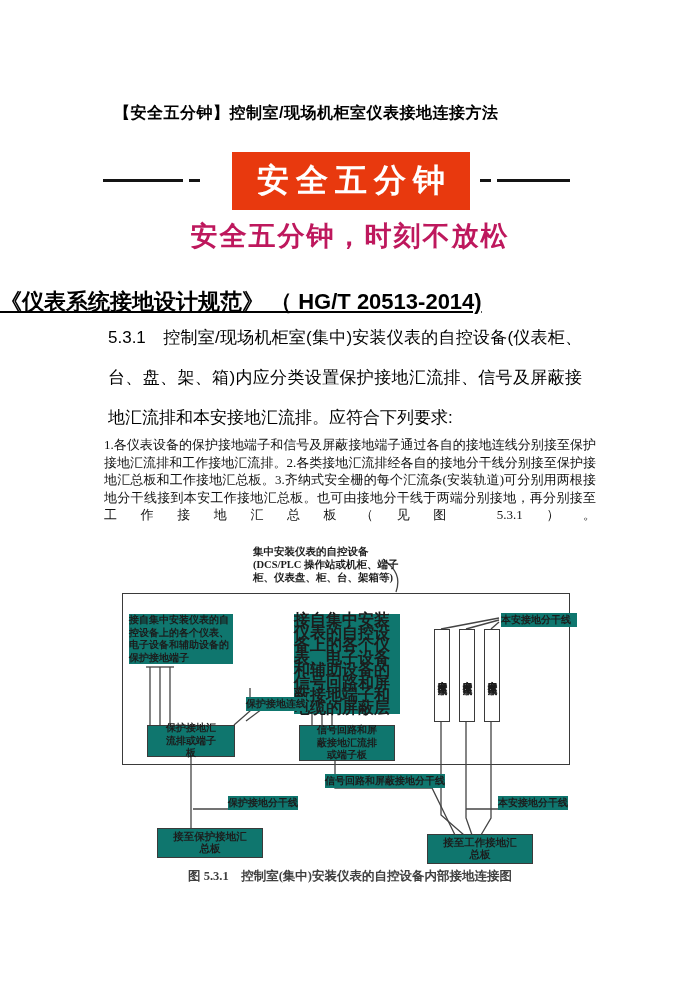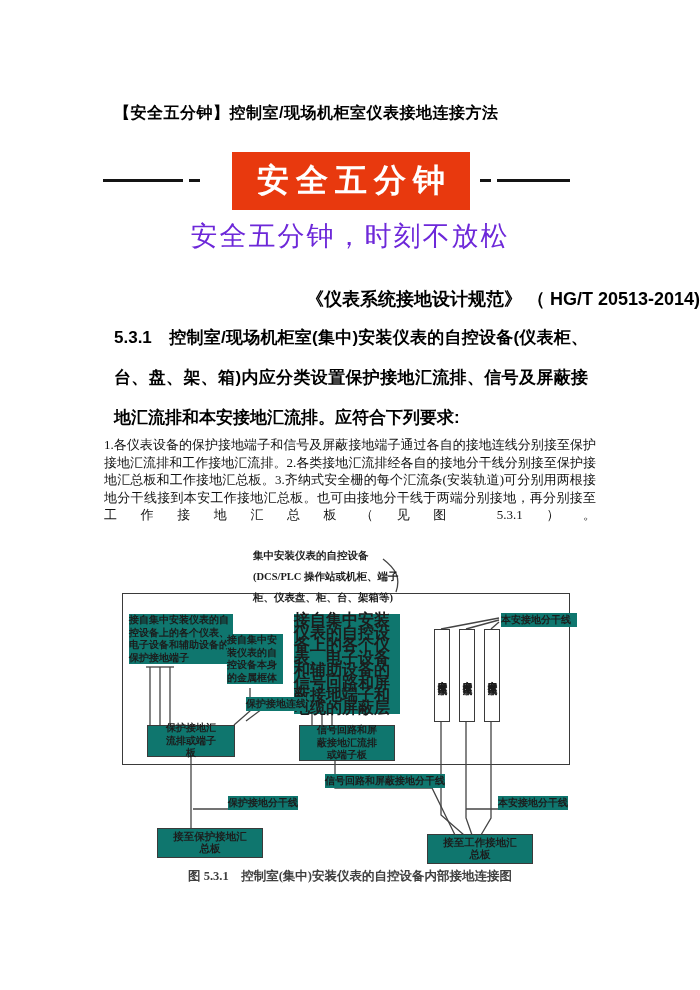--- a/index.html
+++ b/index.html
@@ -11,33 +11,33 @@
   .abs{position:absolute;}
   .serif{font-family:"Liberation Serif","DejaVu Serif",serif;}
 
   .doc-title{left:114px;top:85px;font-size:16px;font-weight:bold;letter-spacing:.5px;}
   .banner{
     left:232px;top:134px;width:238px;height:58px;background:#e8390e;color:#fff;
     display:flex;align-items:center;justify-content:center;
     font-size:32px;font-weight:bold;letter-spacing:7px;padding-left:7px;box-sizing:border-box;
   }
   .hline{height:3px;background:#141414;top:161px;}
-  .slogan{left:0;top:200px;width:700px;text-align:center;font-size:27px;font-weight:normal;
-    color:#6d28d9;letter-spacing:2px;}
-  .spec-title{left:0;top:269px;width:700px;text-align:right;font-size:18px;font-weight:bold;}
-  .clause{left:114px;top:300px;width:474px;font-size:17px;font-weight:bold;line-height:40px;
+  .slogan{left:0;top:200px;width:700px;text-align:center;font-size:27px;font-weight:bold;
+    color:#be185d;letter-spacing:2px;}
+  .spec-title{left:0;top:269px;width:700px;text-align:left;font-size:22px;font-weight:bold;text-decoration:underline;}
+  .clause{left:108px;top:300px;width:474px;font-size:17px;font-weight:normal;line-height:40px;
     text-align:justify;}
   .bodytext{left:104px;top:418px;width:492px;font-size:13px;line-height:17.5px;color:#111;
     text-align:justify;text-align-last:justify;}
 
   
   .dg-rect{left:122px;top:575px;width:446px;height:170px;border:1.5px solid #3a3a3a;z-index:1;}
   .dg-svg{left:0;top:0;width:700px;height:990px;z-index:2;pointer-events:none;}
   .dg-txt{z-index:3;font-weight:bold;color:#1c1c1c;background:#0f766e;}
-  .dg-top-label{left:253px;top:527px;width:154px;font-size:10.5px;line-height:21px;background:transparent;}
+  .dg-top-label{left:253px;top:527px;width:154px;font-size:10.5px;line-height:13px;background:transparent;}
   .dg-left-text{left:129px;top:596px;width:104px;font-size:10px;line-height:12.5px;}
   .dg-frame-text{left:227px;top:616px;width:56px;font-size:10px;line-height:12.5px;}
   .dg-mid-text{left:294px;top:596px;width:106px;font-size:16px;line-height:12.5px;}
   .dg-protect-line{left:246px;top:679px;font-size:10px;}
   .dg-box{border:1.5px solid #3a3a3a;display:flex;align-items:center;justify-content:center;
     text-align:center;font-size:10px;line-height:12.5px;box-sizing:border-box;padding:14px;}
   .dg-boxA{left:147px;top:707px;width:88px;height:32px;}
   .dg-boxB{left:299px;top:707px;width:96px;height:36px;}
   .dg-bus{top:611px;width:16px;height:93px;border:1.5px solid #3a3a3a;background:#fff;z-index:3;
     display:flex;align-items:center;justify-content:center;
@@ -107,21 +107,20 @@
       <path d="M 191 739 L 191 811"></path>
 
       <path d="M 193 791 L 232 791"></path>
       <path d="M 466 791 L 558 791"></path>
     </g>
   </svg>
 
   <div class="abs dg-txt dg-top-label serif">集中安装仪表的自控设备 (DCS/PLC 操作站或机柜、端子柜、仪表盘、柜、台、架箱等)</div>
 
   <div class="abs dg-txt dg-left-text serif">接自集中安装仪表的自控设备上的各个仪表、电子设备和辅助设备的保护接地端子</div>
-  <div class="abs dg-txt dg-frame-text serif">接自集中安装仪表的自控设备本身的金属框体</div>
   <div class="abs dg-txt dg-mid-text serif">接自集中安装仪表的自控设备上的各个仪表、电子设备和辅助设备的信号回路和屏蔽接地端子和电缆的屏蔽层</div>
 
   <div class="abs dg-txt dg-protect-line serif">保护接地连线</div>
 
   <div class="abs dg-txt dg-box dg-boxA serif">保护接地汇流排或端子板</div>
   <div class="abs dg-txt dg-box dg-boxB serif">信号回路和屏蔽接地汇流排或端子板</div>
 
   <div class="abs dg-bus serif" style="left:434px;">安全栅汇流条</div>
   <div class="abs dg-bus serif" style="left:459px;">安全栅汇流条</div>
   <div class="abs dg-bus serif" style="left:484px;">安全栅汇流条</div>

